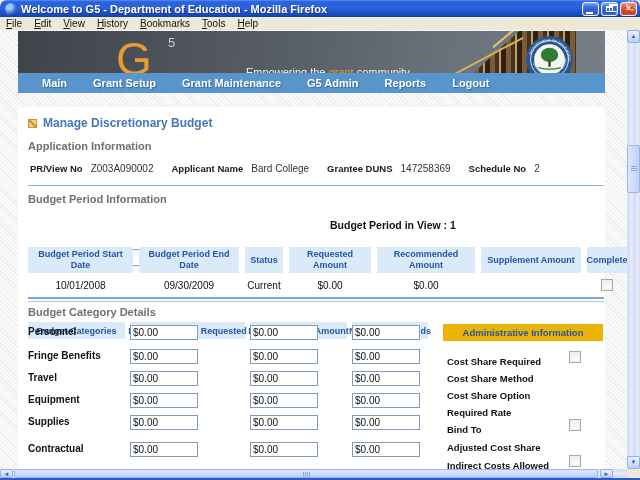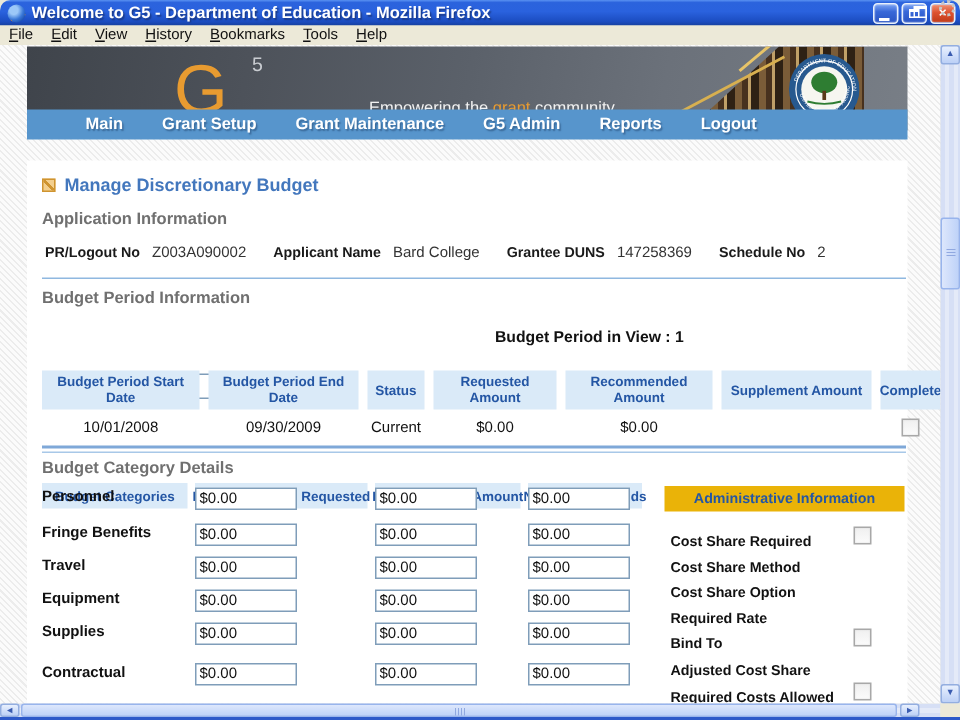--- a/index.html
+++ b/index.html
@@ -44,21 +44,21 @@
     clip-path:polygon(0 100%, 52% 0, 100% 0, 100% 100%); }
   .shelf-line { position:absolute; left:424px; top:26px; width:86px; height:2px; background:#d8b050; transform:rotate(-28deg); }
   .shelf-line2 { position:absolute; left:468px; top:-4px; width:60px; height:2px; background:#e8c468; transform:rotate(-40deg); }
   .logo-g { position:absolute; left:98px; top:4px; font-size:46px; line-height:48px; font-weight:normal; color:#e89b30; letter-spacing:-2px; }
   .logo-sup { position:absolute; left:150px; top:4px; font-size:13px; color:#c9ccd1; }
   .tagline { position:absolute; left:188px; top:35px; font-size:11px; color:#f2f2f2;padding-left:40px; }
   .tagline .hl { color:#e89b30; }
   .seal { position:absolute; left:508px; top:5px; width:47px; height:47px; }
 
   
-  .navbar { position:absolute; left:18px; top:43px; width:587px; height:20px; background:#5795cc; display:flex; align-items:center; padding-left:26px; }
+  .navbar { position:absolute; left:18px; top:43px; width:587px; height:20px; background:#5795cc; display:flex; align-items:center; padding-left:11px; }
   .nav-item { color:#fff; font-size:11px; font-weight:bold; padding:0 13px; line-height:20px; text-shadow:1px 1px 1px #3a6a9a; white-space:nowrap; }
 
   
   .content { position:absolute; left:18px; top:77px; width:587px; height:362px; background:#fff; }
   .page-title { position:absolute; left:10px; top:9px; font-size:12px; font-weight:bold; color:#4377bd; display:flex; align-items:center; gap:6px; }
   .bullet-icon { width:9px; height:9px; background:#f3cf8e; border:1px solid #cf9430; display:inline-block;
     background-image:linear-gradient(45deg, transparent 40%, #cf9430 40% 60%, transparent 60%); }
   .section-heading { position:absolute; left:10px; font-size:11px; font-weight:bold; color:#707070; }
   .app-heading { top:33px; }
   .app-fields { position:absolute; left:12px; top:56px; font-size:10px; display:flex; align-items:baseline; }
@@ -200,21 +200,21 @@
 
     <div class="content">
       <div class="page-title">
         <span class="bullet-icon"></span>
         <span>Manage Discretionary Budget</span>
       </div>
 
       <div class="section-heading app-heading">Application Information</div>
       <div class="app-fields">
 
-          <span class="fl">PR/Logout No</span>
+          <span class="fl">PR/View No</span>
           <span class="fv">Z003A090002</span>
 
           <span class="fl">Applicant Name</span>
           <span class="fv">Bard College</span>
 
           <span class="fl">Grantee DUNS</span>
           <span class="fv">147258369</span>
 
           <span class="fl">Schedule No</span>
           <span class="fv">2</span>
@@ -340,21 +340,21 @@
                 <span class="albl">Bind To</span>
                 <span class="checkbox"></span>
               </div>
 
               <div class="arow">
                 <span class="albl">Adjusted Cost Share</span>
                 
               </div>
 
               <div class="arow">
-                <span class="albl">Required Costs Allowed</span>
+                <span class="albl">Indirect Costs Allowed</span>
                 <span class="checkbox"></span>
               </div>
             </div>
         </div>
       </div>
     </div>
   </div>
 
   <div class="vscroll">
     <div class="sbtn sb-up">▲</div>

